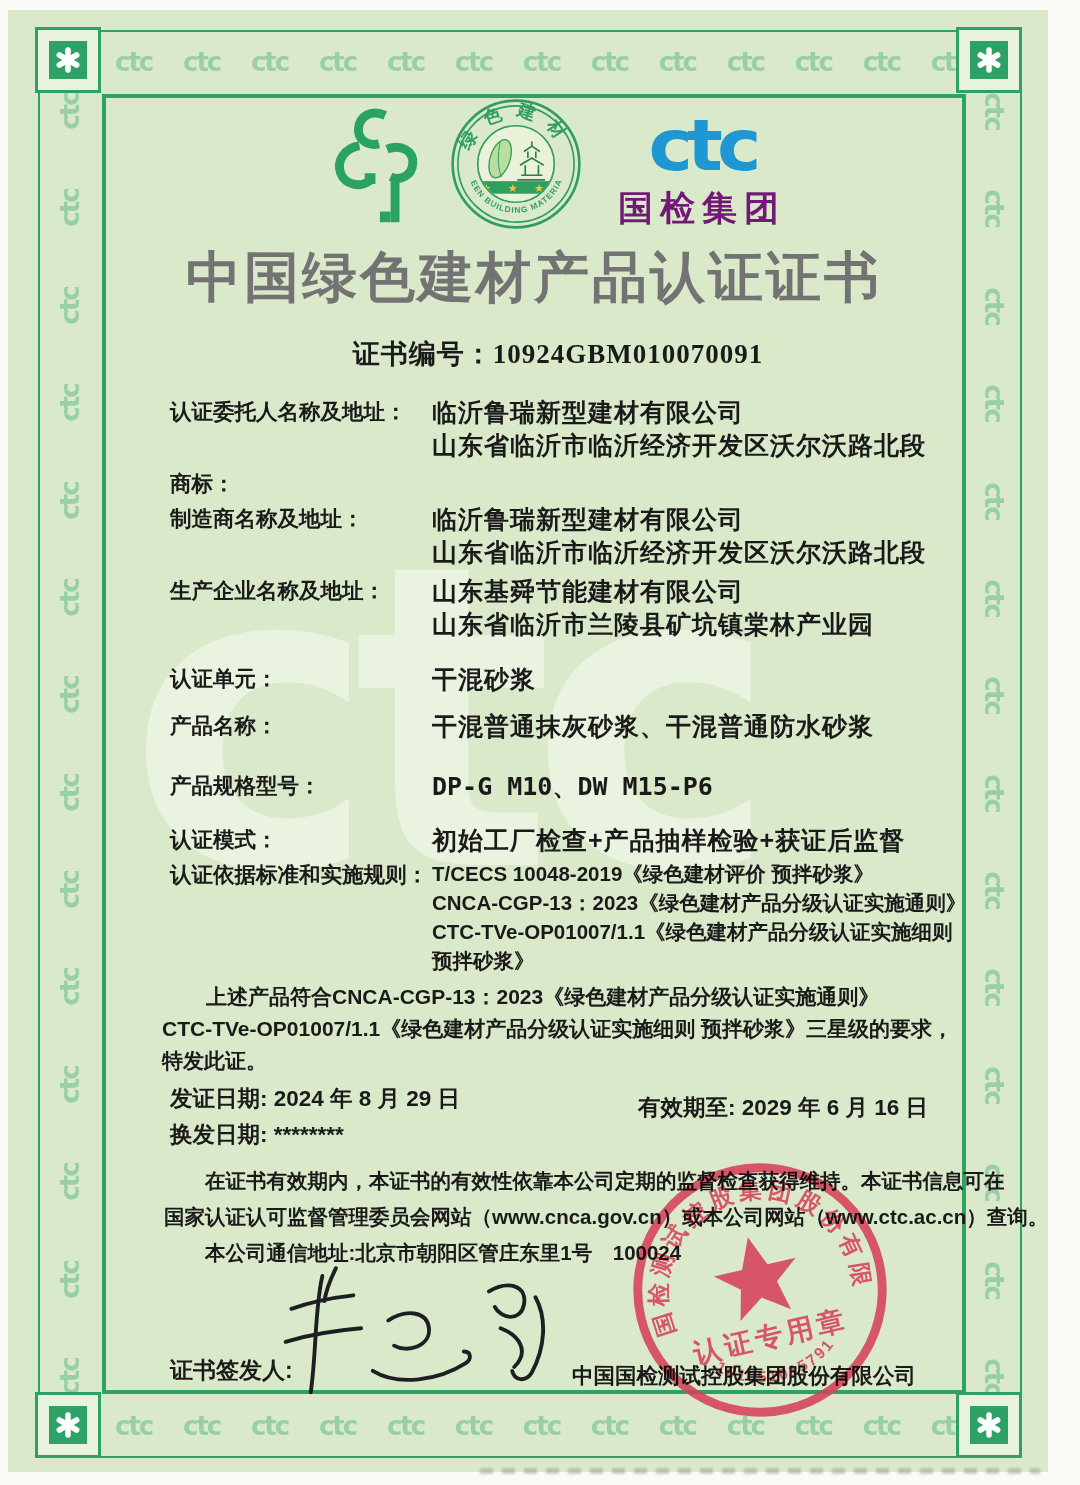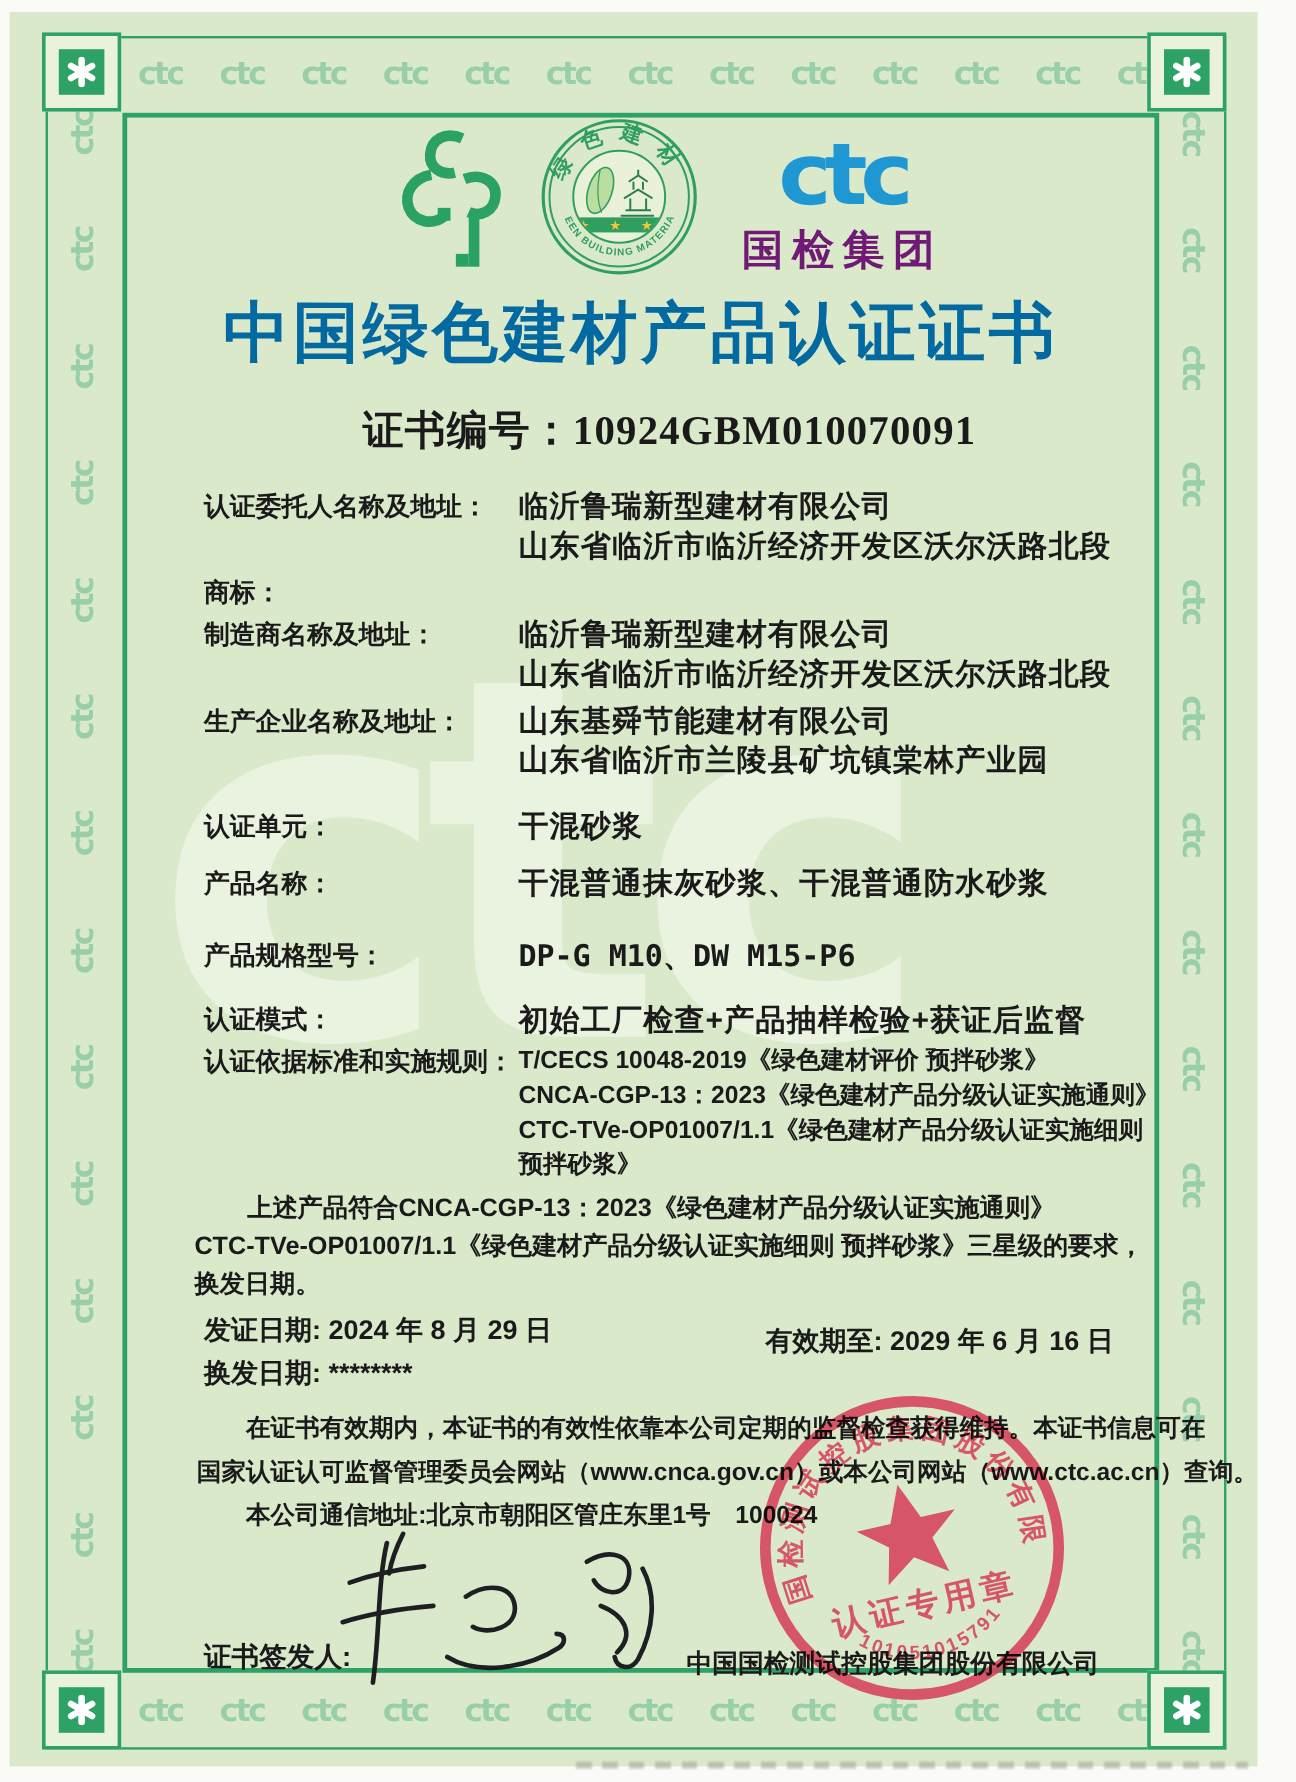--- a/index.html
+++ b/index.html
@@ -34,22 +34,22 @@
   .content{position:absolute;left:94px;top:86px;width:864px;height:1298px;z-index:4;}
   .logos{position:relative;height:150px;}
   .gp{position:absolute;left:228px;top:2px;width:98px;height:138px;}
   .badge{position:absolute;left:348px;top:2px;width:132px;height:132px;}
   .ctcblock{position:absolute;left:505px;top:14px;width:190px;text-align:center;}
   .ctcword{font-family:"DejaVu Sans",sans-serif;font-weight:800;font-size:75px;line-height:.95;
            letter-spacing:-6px;color:#1e97d3;transform:scaleY(.95);}
   .ctccn{margin-top:4px;font-size:35px;font-weight:800;letter-spacing:7px;color:#701a75;}
 
   .title{margin-top:2px;text-align:center;font-size:55px;font-weight:700;letter-spacing:3px;
-         color:#0369a1;font-family:"Liberation Serif",serif;line-height:60px;}
-  .cert-no{margin-top:28px;text-align:center;font-size:34px;font-weight:700;letter-spacing:1px;
+         color:#737373;font-family:"Liberation Serif",serif;line-height:60px;}
+  .cert-no{margin-top:28px;text-align:center;font-size:27px;font-weight:700;letter-spacing:1px;
            font-family:"Liberation Serif",serif;margin-left:48px;}
 
   .fields{margin-top:24px;padding-left:68px;}
   .frow{display:flex;}
   .frow:nth-child(2){margin-top:6px}.frow:nth-child(3){margin-top:2px}
   .frow:nth-child(4){margin-top:6px}.frow:nth-child(5){margin-top:22px}
   .frow:nth-child(6){margin-top:14px}.frow:nth-child(7){margin-top:27px}
   .frow:nth-child(8){margin-top:21px}.frow:nth-child(9){margin-top:2px}
   .flabel{flex:none;width:262px;font-size:21.5px;font-weight:700;line-height:33px;white-space:nowrap;}
   .fvals{font-size:25px;font-weight:700;line-height:33px;letter-spacing:1px;white-space:nowrap;}
@@ -310,21 +310,21 @@
               <div>CNCA-CGP-13：2023《绿色建材产品分级认证实施通则》</div>
               <div>CTC-TVe-OP01007/1.1《绿色建材产品分级认证实施细则</div>
               <div>预拌砂浆》</div>
             </div>
           </div>
         </div>
 
       <div class="statement" id="statement">
           <div class="st-line">上述产品符合CNCA-CGP-13：2023《绿色建材产品分级认证实施通则》</div>
           <div class="st-line">CTC-TVe-OP01007/1.1《绿色建材产品分级认证实施细则 预拌砂浆》三星级的要求，</div>
-          <div class="st-line">换发日期。</div>
+          <div class="st-line">特发此证。</div>
         </div>
 
       <div class="dates">
         <div class="dates-left">
           <div>发证日期: 2024 年 8 月 29 日</div>
           <div>换发日期: ********</div>
         </div>
         <div class="dates-right">有效期至: 2029 年 6 月 16 日</div>
       </div>
 

